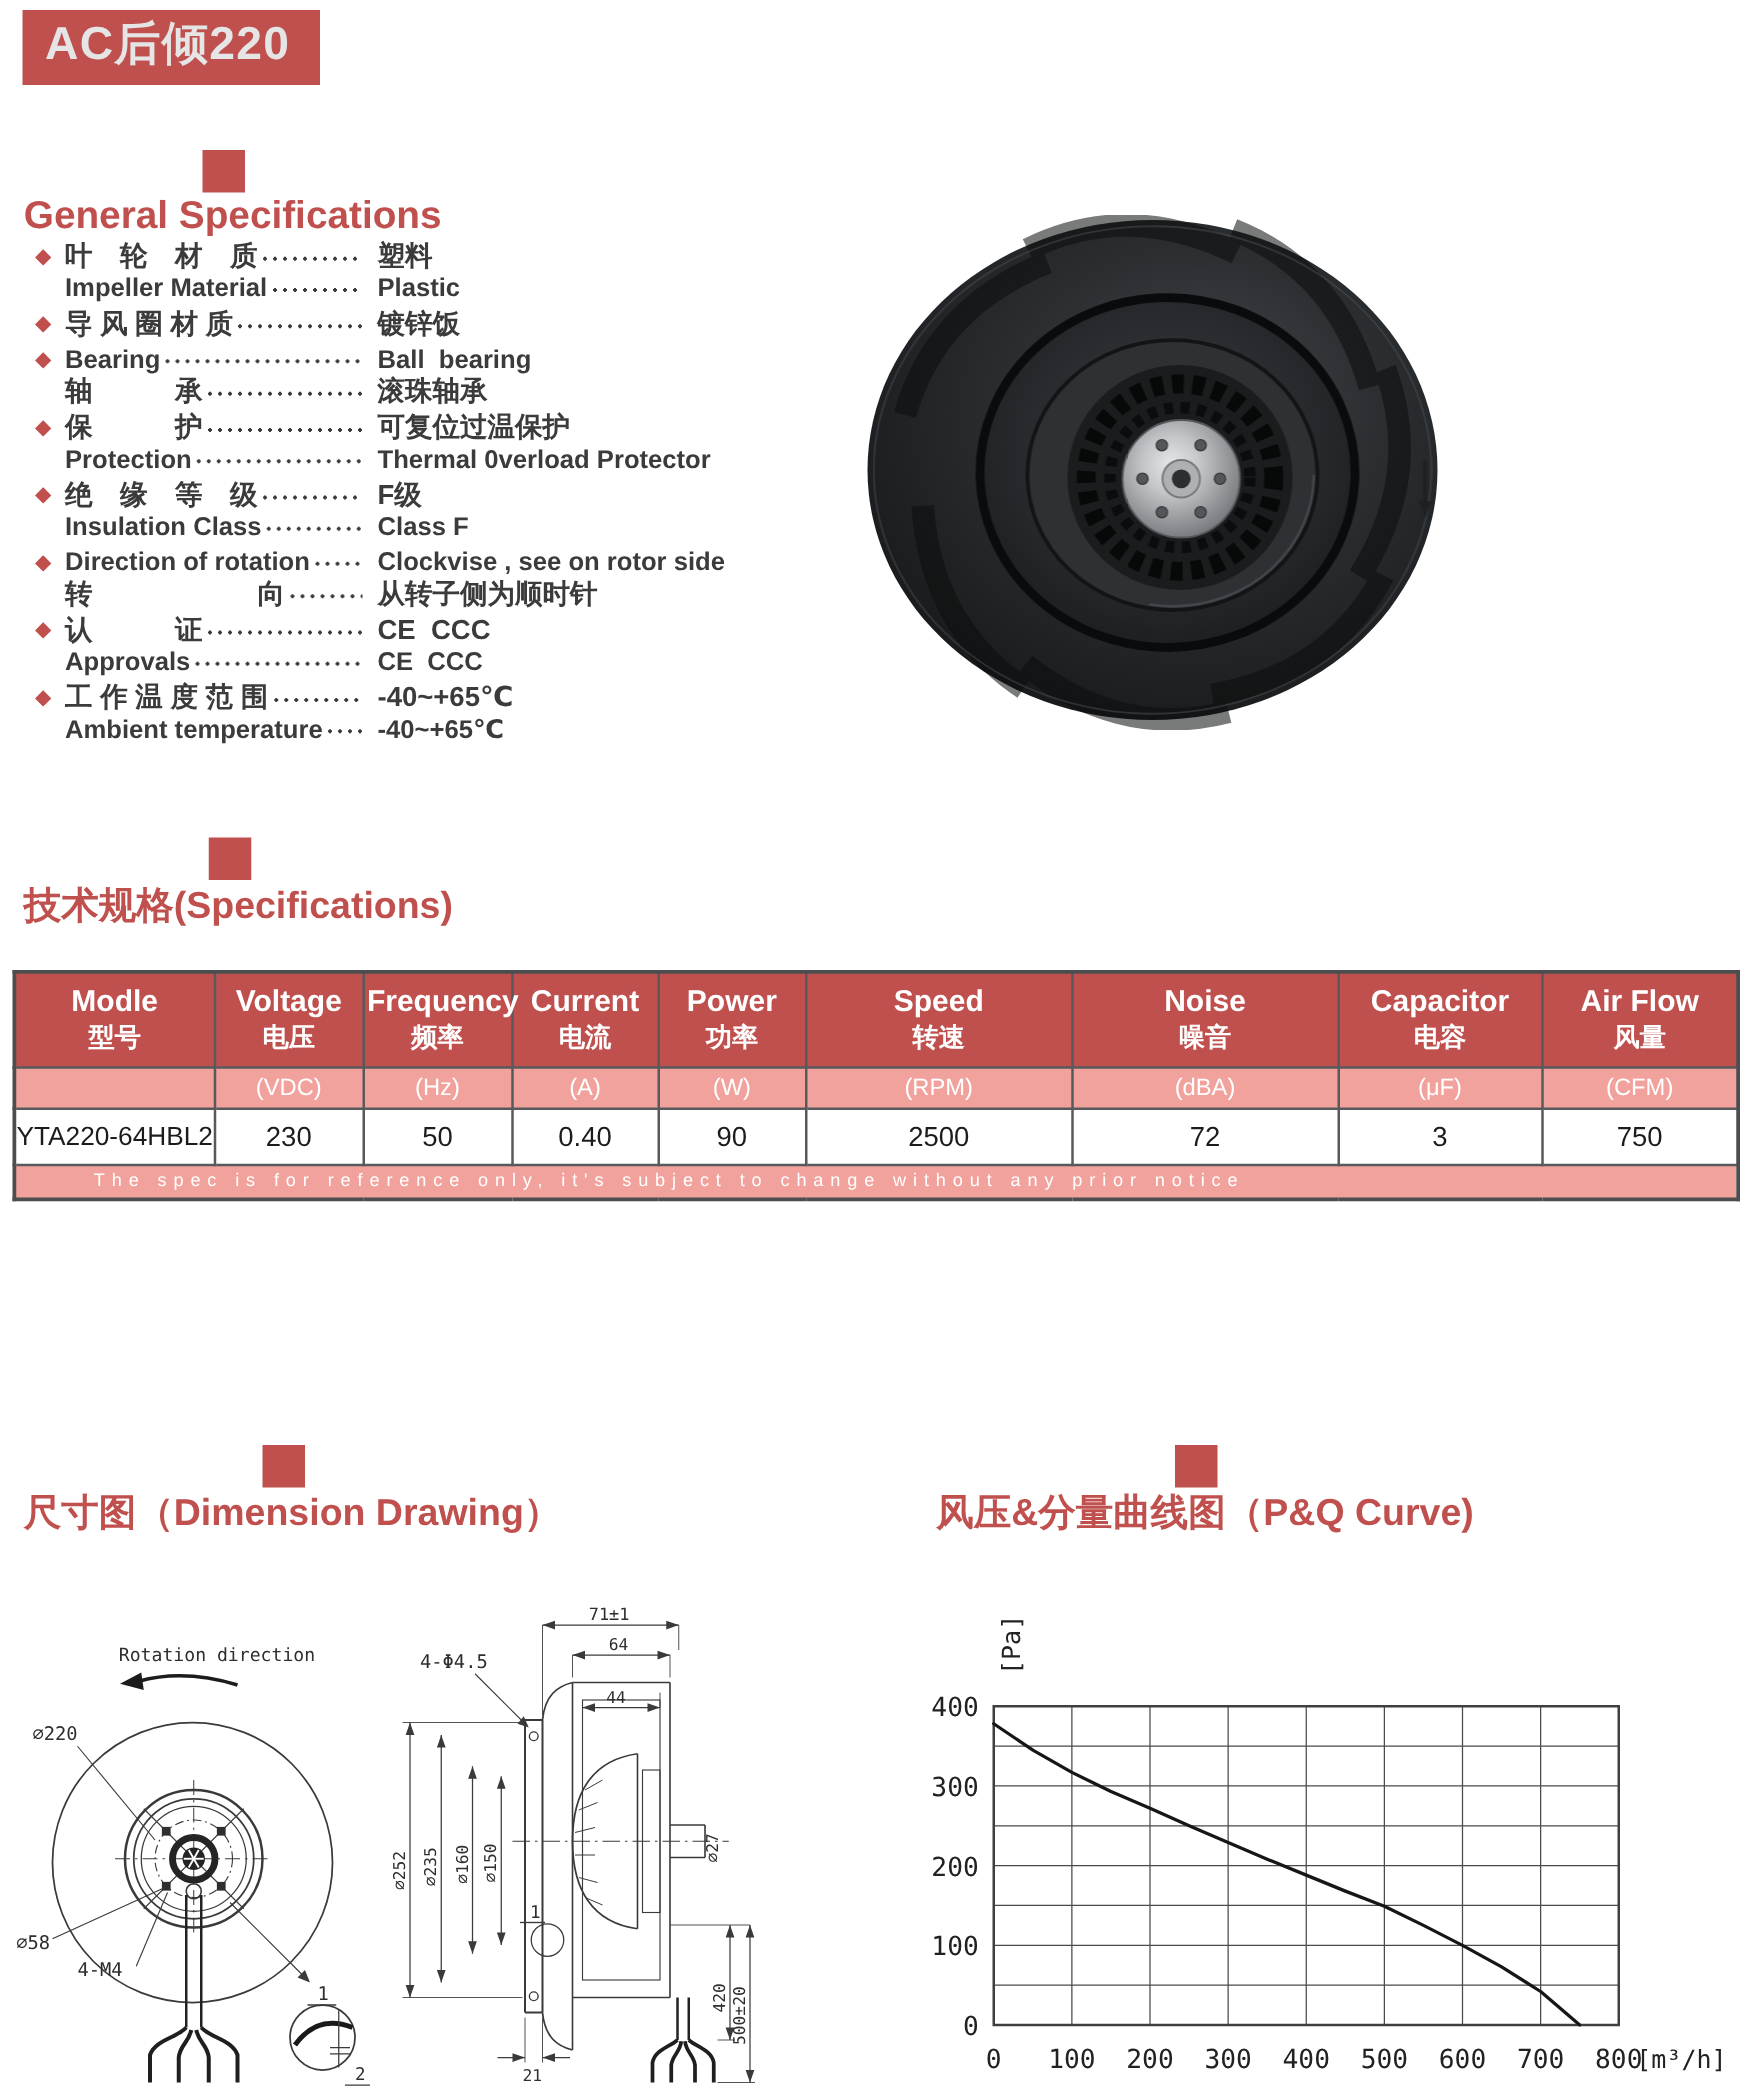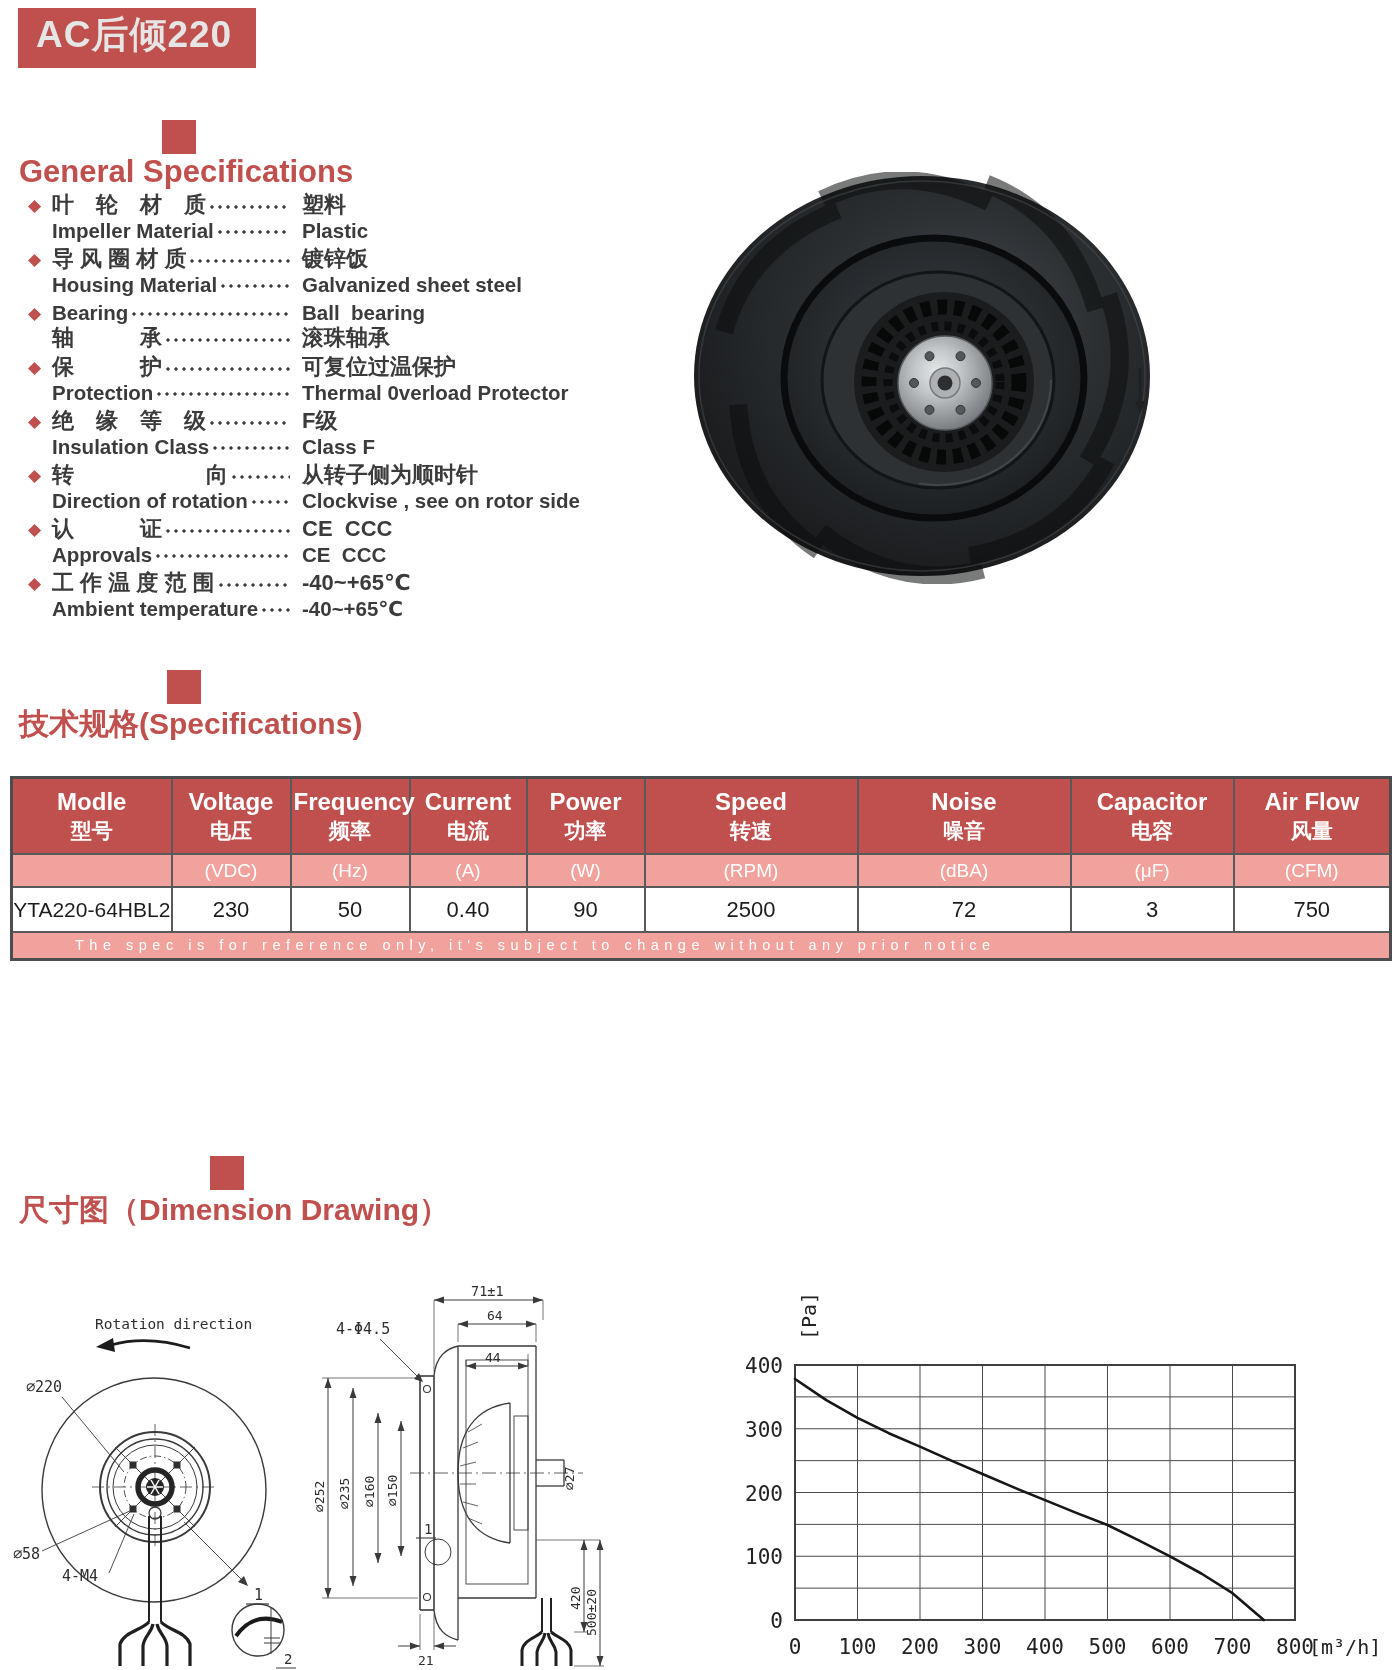--- a/index.html
+++ b/index.html
@@ -82,27 +82,20 @@
       <div class="spec-item">
         <span class="bullet">◆</span>
         <div class="spec-lines">
           <div class="spec-line zh">
             <span class="lead">
               <span class="lbl">导 风 圈 材 质</span>
               <span class="dots"></span>
             </span>
             <span class="val">镀锌饭</span>
           </div>
-          <div class="spec-line en">
-            <span class="lead">
-              <span class="lbl">Housing Material</span>
-              <span class="dots"></span>
-            </span>
-            <span class="val">Galvanized sheet steel</span>
-          </div>
         </div>
       </div>
       <div class="spec-item">
         <span class="bullet">◆</span>
         <div class="spec-lines">
           <div class="spec-line en">
             <span class="lead">
               <span class="lbl">Bearing</span>
               <span class="dots"></span>
             </span>
@@ -151,33 +144,33 @@
               <span class="lbl">Insulation Class</span>
               <span class="dots"></span>
             </span>
             <span class="val">Class F</span>
           </div>
         </div>
       </div>
       <div class="spec-item">
         <span class="bullet">◆</span>
         <div class="spec-lines">
+          <div class="spec-line en">
+            <span class="lead">
+              <span class="lbl">Direction of rotation</span>
+              <span class="dots"></span>
+            </span>
+            <span class="val">Clockvise , see on rotor side</span>
+          </div>
           <div class="spec-line zh">
             <span class="lead">
               <span class="lbl">转　　　　　　向</span>
               <span class="dots"></span>
             </span>
             <span class="val">从转子侧为顺时针</span>
-          </div>
-          <div class="spec-line en">
-            <span class="lead">
-              <span class="lbl">Direction of rotation</span>
-              <span class="dots"></span>
-            </span>
-            <span class="val">Clockvise , see on rotor side</span>
           </div>
         </div>
       </div>
       <div class="spec-item">
         <span class="bullet">◆</span>
         <div class="spec-lines">
           <div class="spec-line zh">
             <span class="lead">
               <span class="lbl">认　　　证</span>
               <span class="dots"></span>
@@ -354,20 +347,24 @@
       </tr>
       <tr class="noterow">
         <td colspan="9">The spec is for reference only, it's subject to change without any prior notice</td>
       </tr>
     </tbody>
   </table>
 
   <div class="sec-heading" id="h-dim">
     <span class="sq"></span>
     <span class="txt">尺寸图（Dimension Drawing）</span>
+  </div>
+  <div class="sec-heading" id="h-pq">
+    <span class="sq"></span>
+    <span class="txt">风压&amp;分量曲线图（P&amp;Q Curve)</span>
   </div>
 
   <svg class="art" style="left:12px;top:1222px;" width="300" height="448" viewBox="0 0 300 448">
     <g stroke="#3a3a3a" stroke-width="1.4" fill="none">
       <text class="cad" x="83" y="107" font-size="14.5" stroke="none">Rotation direction</text>
       <g>
         <path d="M 178 126 Q 135 113 99 123" stroke="#1c1c1c" stroke-width="2.8"></path>
         <polygon points="101,116 84,125 103,130" fill="#1c1c1c" stroke="none"></polygon>
       </g>
       <circle cx="142" cy="268" r="112"></circle>

